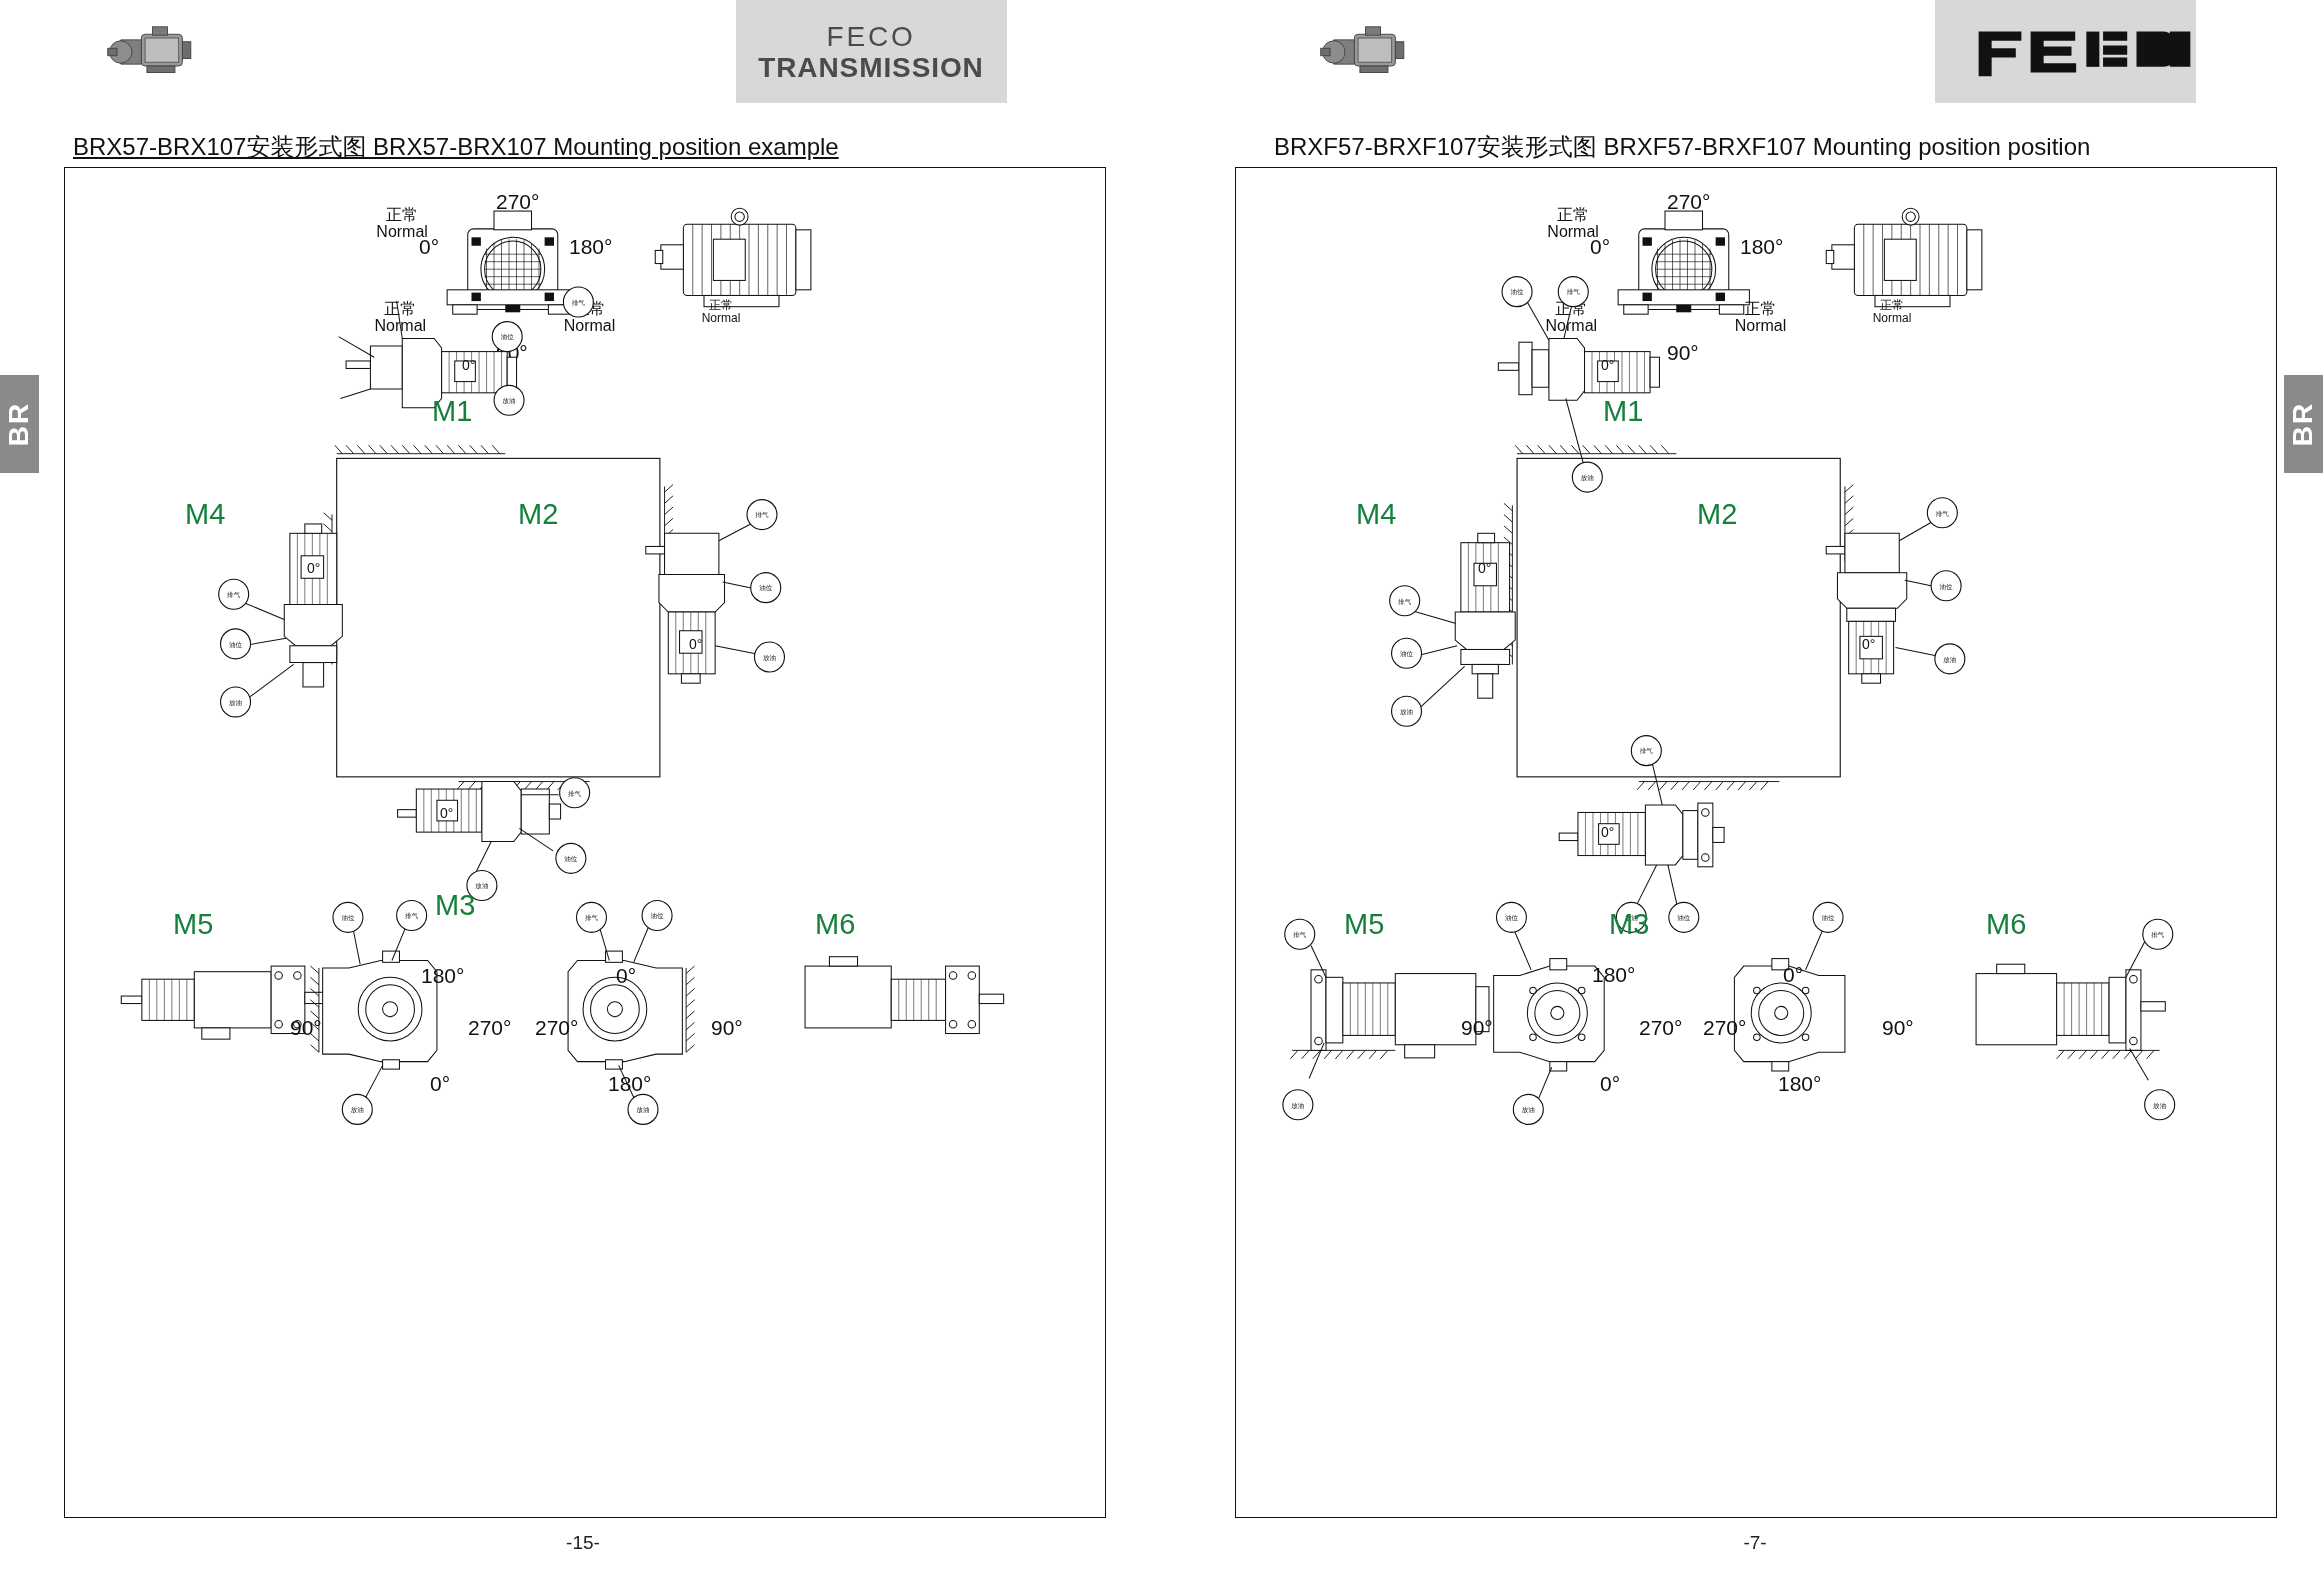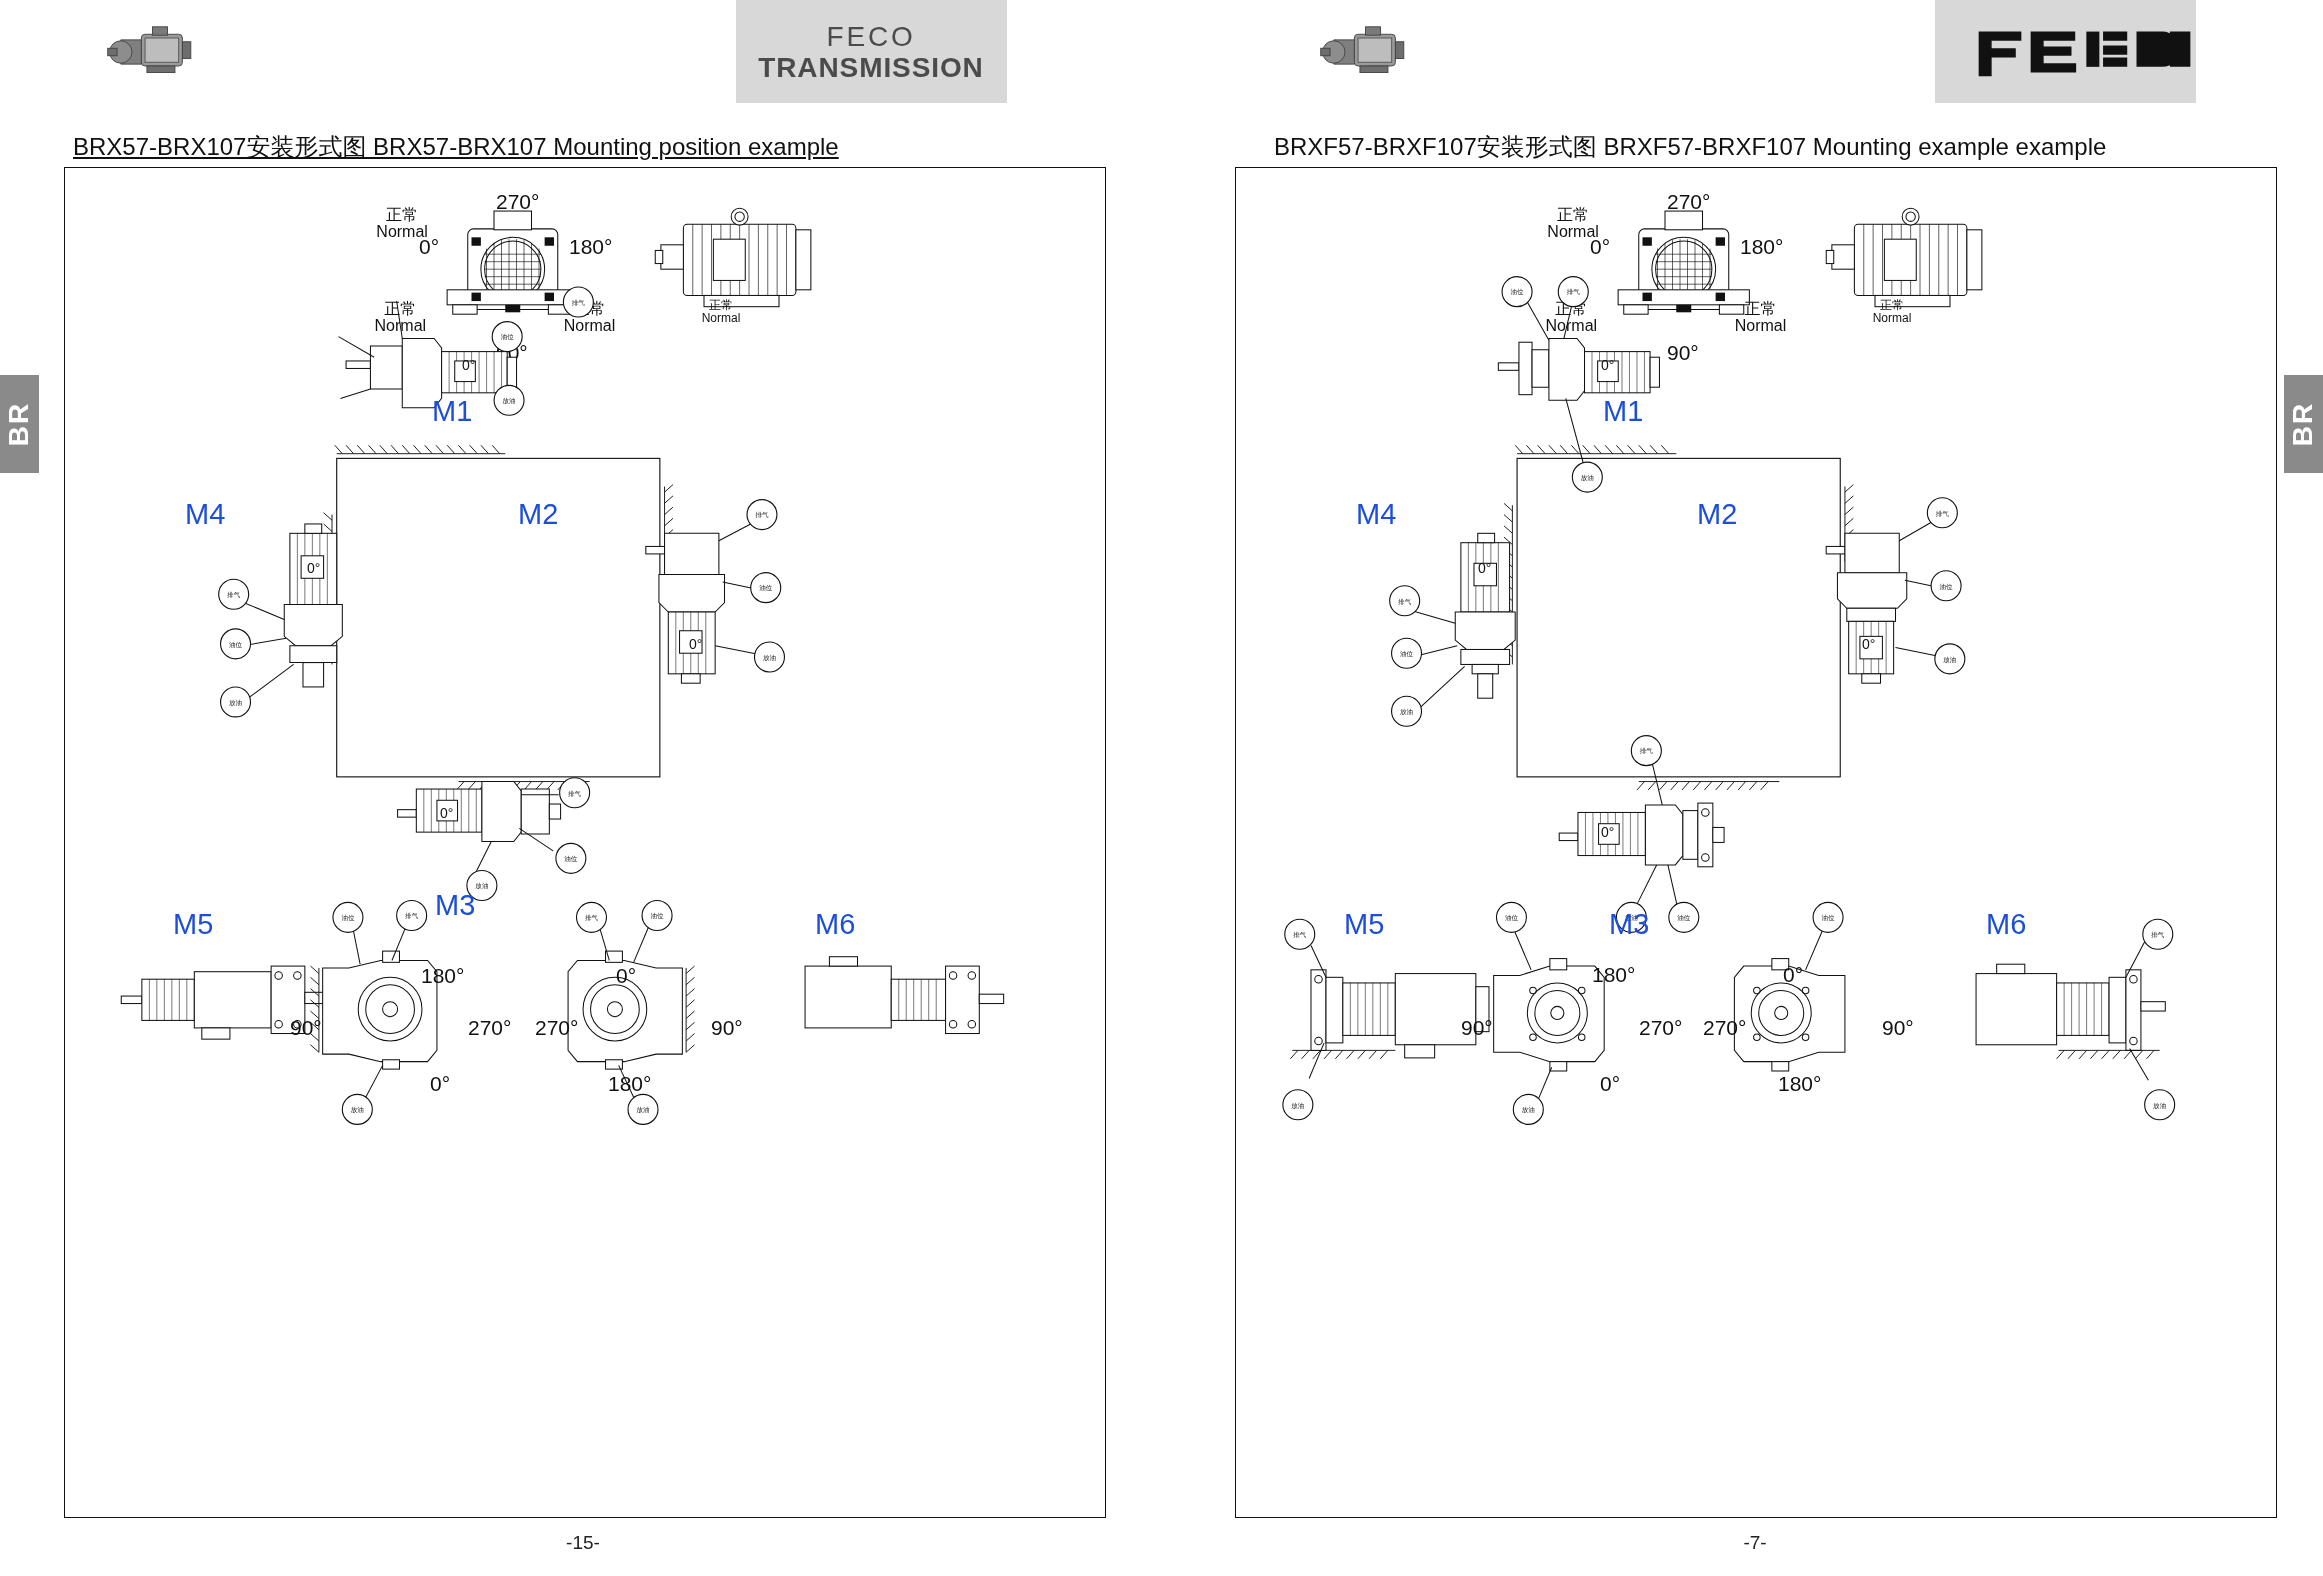--- a/index.html
+++ b/index.html
@@ -62,21 +62,21 @@
   .panel.left{left:64px;top:167px;width:1040px;width:1040px;height:1349px;}
   .panel.right{left:1235px;top:167px;width:1040px;height:1349px;}
   .page-num{
     position:absolute;font-size:19px;color:#222;text-align:center;width:112px;
   }
   .page-num.left{left:527px;top:1532px;}
   .page-num.right{left:1699px;top:1532px;}
   
   .lbl{position:absolute;font-size:19.7px;color:#111;white-space:nowrap;}
   .lbl.cn{font-size:16px;line-height:1.05;text-align:center;}
-  .mlabel{position:absolute;font-size:29px;color:#1d4ed8;}
+  .mlabel{position:absolute;font-size:29px;color:#15803d;}
   .deg{position:absolute;font-size:21px;color:#111;}
   svg{display:block;overflow:visible;}
   .ln{stroke:#111;stroke-width:1.1;fill:none;}
   .fillwhite{fill:#ffffff;stroke:#111;stroke-width:1.1;}
   .hatchbox{fill:none;stroke:#111;stroke-width:1.2;}
   .bubble{fill:#ffffff;stroke:#111;stroke-width:1.2;}
   .tiny{font-size:7px;fill:#111;font-family:"Liberation Sans",sans-serif;}
   .zero{font-size:14px;}
 </style>
 </head>
@@ -129,21 +129,21 @@
 </div>
 
 <div class="br-tab left">
   <span>BR</span>
 </div>
 <div class="br-tab right">
   <span>BR</span>
 </div>
 
 <div class="page-title left">BRX57-BRX107安装形式图 BRX57-BRX107 Mounting position example</div>
-<div class="page-title right">BRXF57-BRXF107安装形式图 BRXF57-BRXF107 Mounting example example</div>
+<div class="page-title right">BRXF57-BRXF107安装形式图 BRXF57-BRXF107 Mounting position position</div>
 
 <div class="panel left">
 
   <div style="position:absolute;left:309px;top:28px;width:525px;height:197px;">
     <svg width="525" height="197" viewBox="0 0 560 210">
 
       <g>
         <rect x="100" y="35" width="96" height="86" rx="6" class="fillwhite"></rect>
         <circle cx="148" cy="78" r="34" class="fillwhite"></circle>
         <circle cx="148" cy="78" r="30" class="ln"></circle>

